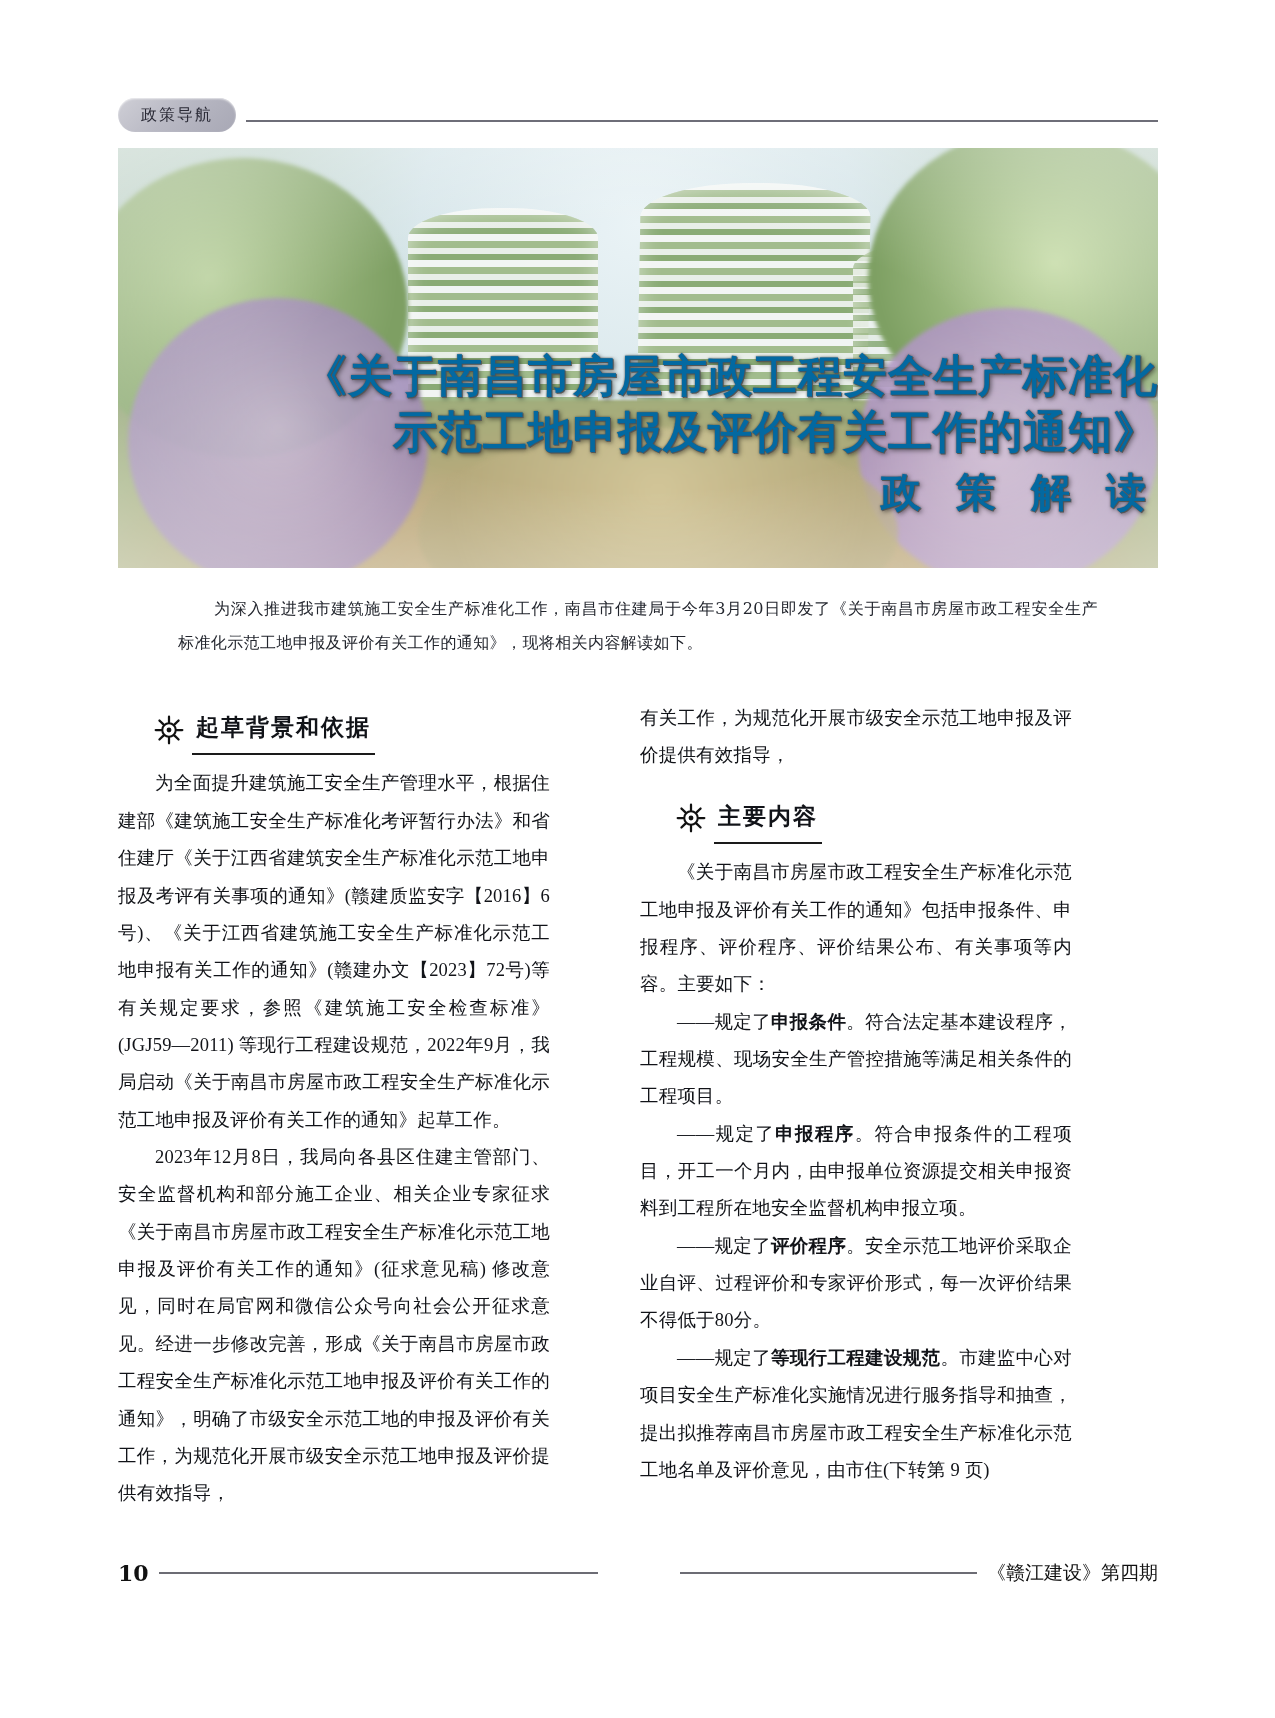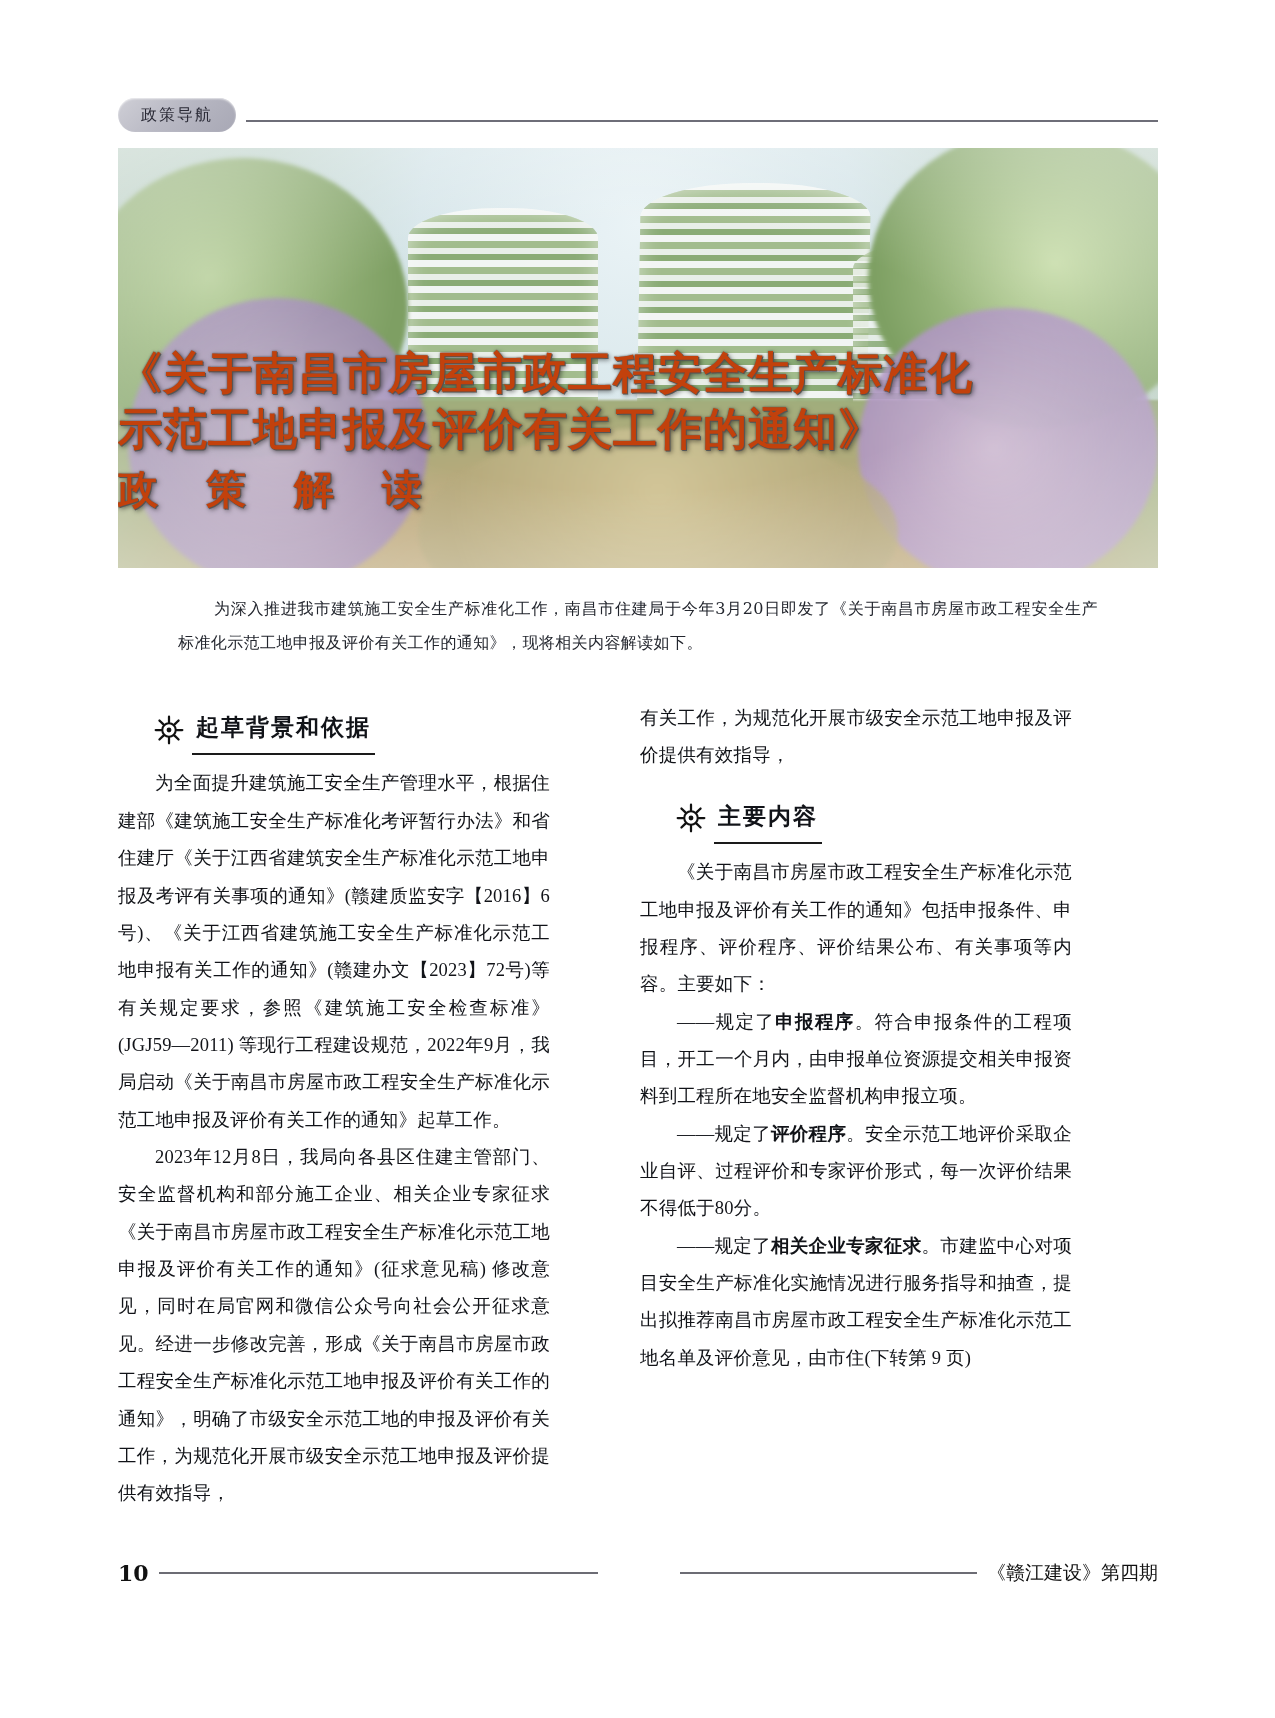--- a/index.html
+++ b/index.html
@@ -113,24 +113,24 @@
   .hero-vignette {
     position: absolute;
     inset: 0;
     background: radial-gradient(ellipse at 50% 50%, rgba(255,255,255,0) 45%, rgba(255,255,255,0.45) 100%);
   }
   .hero-title {
     position: absolute;
     left: 0;
     top: 200px;
     width: 1040px;
-    text-align: left;
-    font-family: Liberation Mono, monospace;
+    text-align: right;
+    font-family: Liberation Sans, sans-serif;
     font-weight: bold;
-    color: #c2410c;
+    color: #0369a1;
     text-shadow:
       0 0 2px #4a4a4a,
       1px 1px 0 #5a5a5a,
       2px 2px 5px rgba(0,0,0,0.55);
     line-height: 1.28;
   }
   .hero-title .l1, .hero-title .l2 {
     font-size: 44px;
     letter-spacing: 1px;
     display: block;
@@ -316,23 +316,24 @@
             <line x1="21.7" y1="21.7" x2="26.2" y2="26.2"></line>
             <line x1="26.2" y1="5.8" x2="21.7" y2="10.3"></line>
             <line x1="10.3" y1="21.7" x2="5.8" y2="26.2"></line>
           </g>
         </svg>
       </span>
       <span class="section-title">主要内容</span>
     </div>
 
     <p>《关于南昌市房屋市政工程安全生产标准化示范工地申报及评价有关工作的通知》包括申报条件、申报程序、评价程序、评价结果公布、有关事项等内容。主要如下：</p>
+    <p>——规定了<span class="bold">申报条件</span>。符合法定基本建设程序，工程规模、现场安全生产管控措施等满足相关条件的工程项目。</p>
     <p>——规定了<span class="bold">申报程序</span>。符合申报条件的工程项目，开工一个月内，由申报单位资源提交相关申报资料到工程所在地安全监督机构申报立项。</p>
     <p>——规定了<span class="bold">评价程序</span>。安全示范工地评价采取企业自评、过程评价和专家评价形式，每一次评价结果不得低于80分。</p>
-    <p>——规定了<span class="bold">相关企业专家征求</span>。市建监中心对项目安全生产标准化实施情况进行服务指导和抽查，提出拟推荐南昌市房屋市政工程安全生产标准化示范工地名单及评价意见，由市住(下转第 9 页)</p>
+    <p>——规定了<span class="bold">等现行工程建设规范</span>。市建监中心对项目安全生产标准化实施情况进行服务指导和抽查，提出拟推荐南昌市房屋市政工程安全生产标准化示范工地名单及评价意见，由市住(下转第 9 页)</p>
   </div>
 
   <div class="footer-left">
     <span class="page-num">10</span>
     <span class="footer-rule-l"></span>
   </div>
   <div class="footer-right">
     <span class="footer-rule-r"></span>
     <span class="footer-text">《赣江建设》第四期</span>
   </div>

